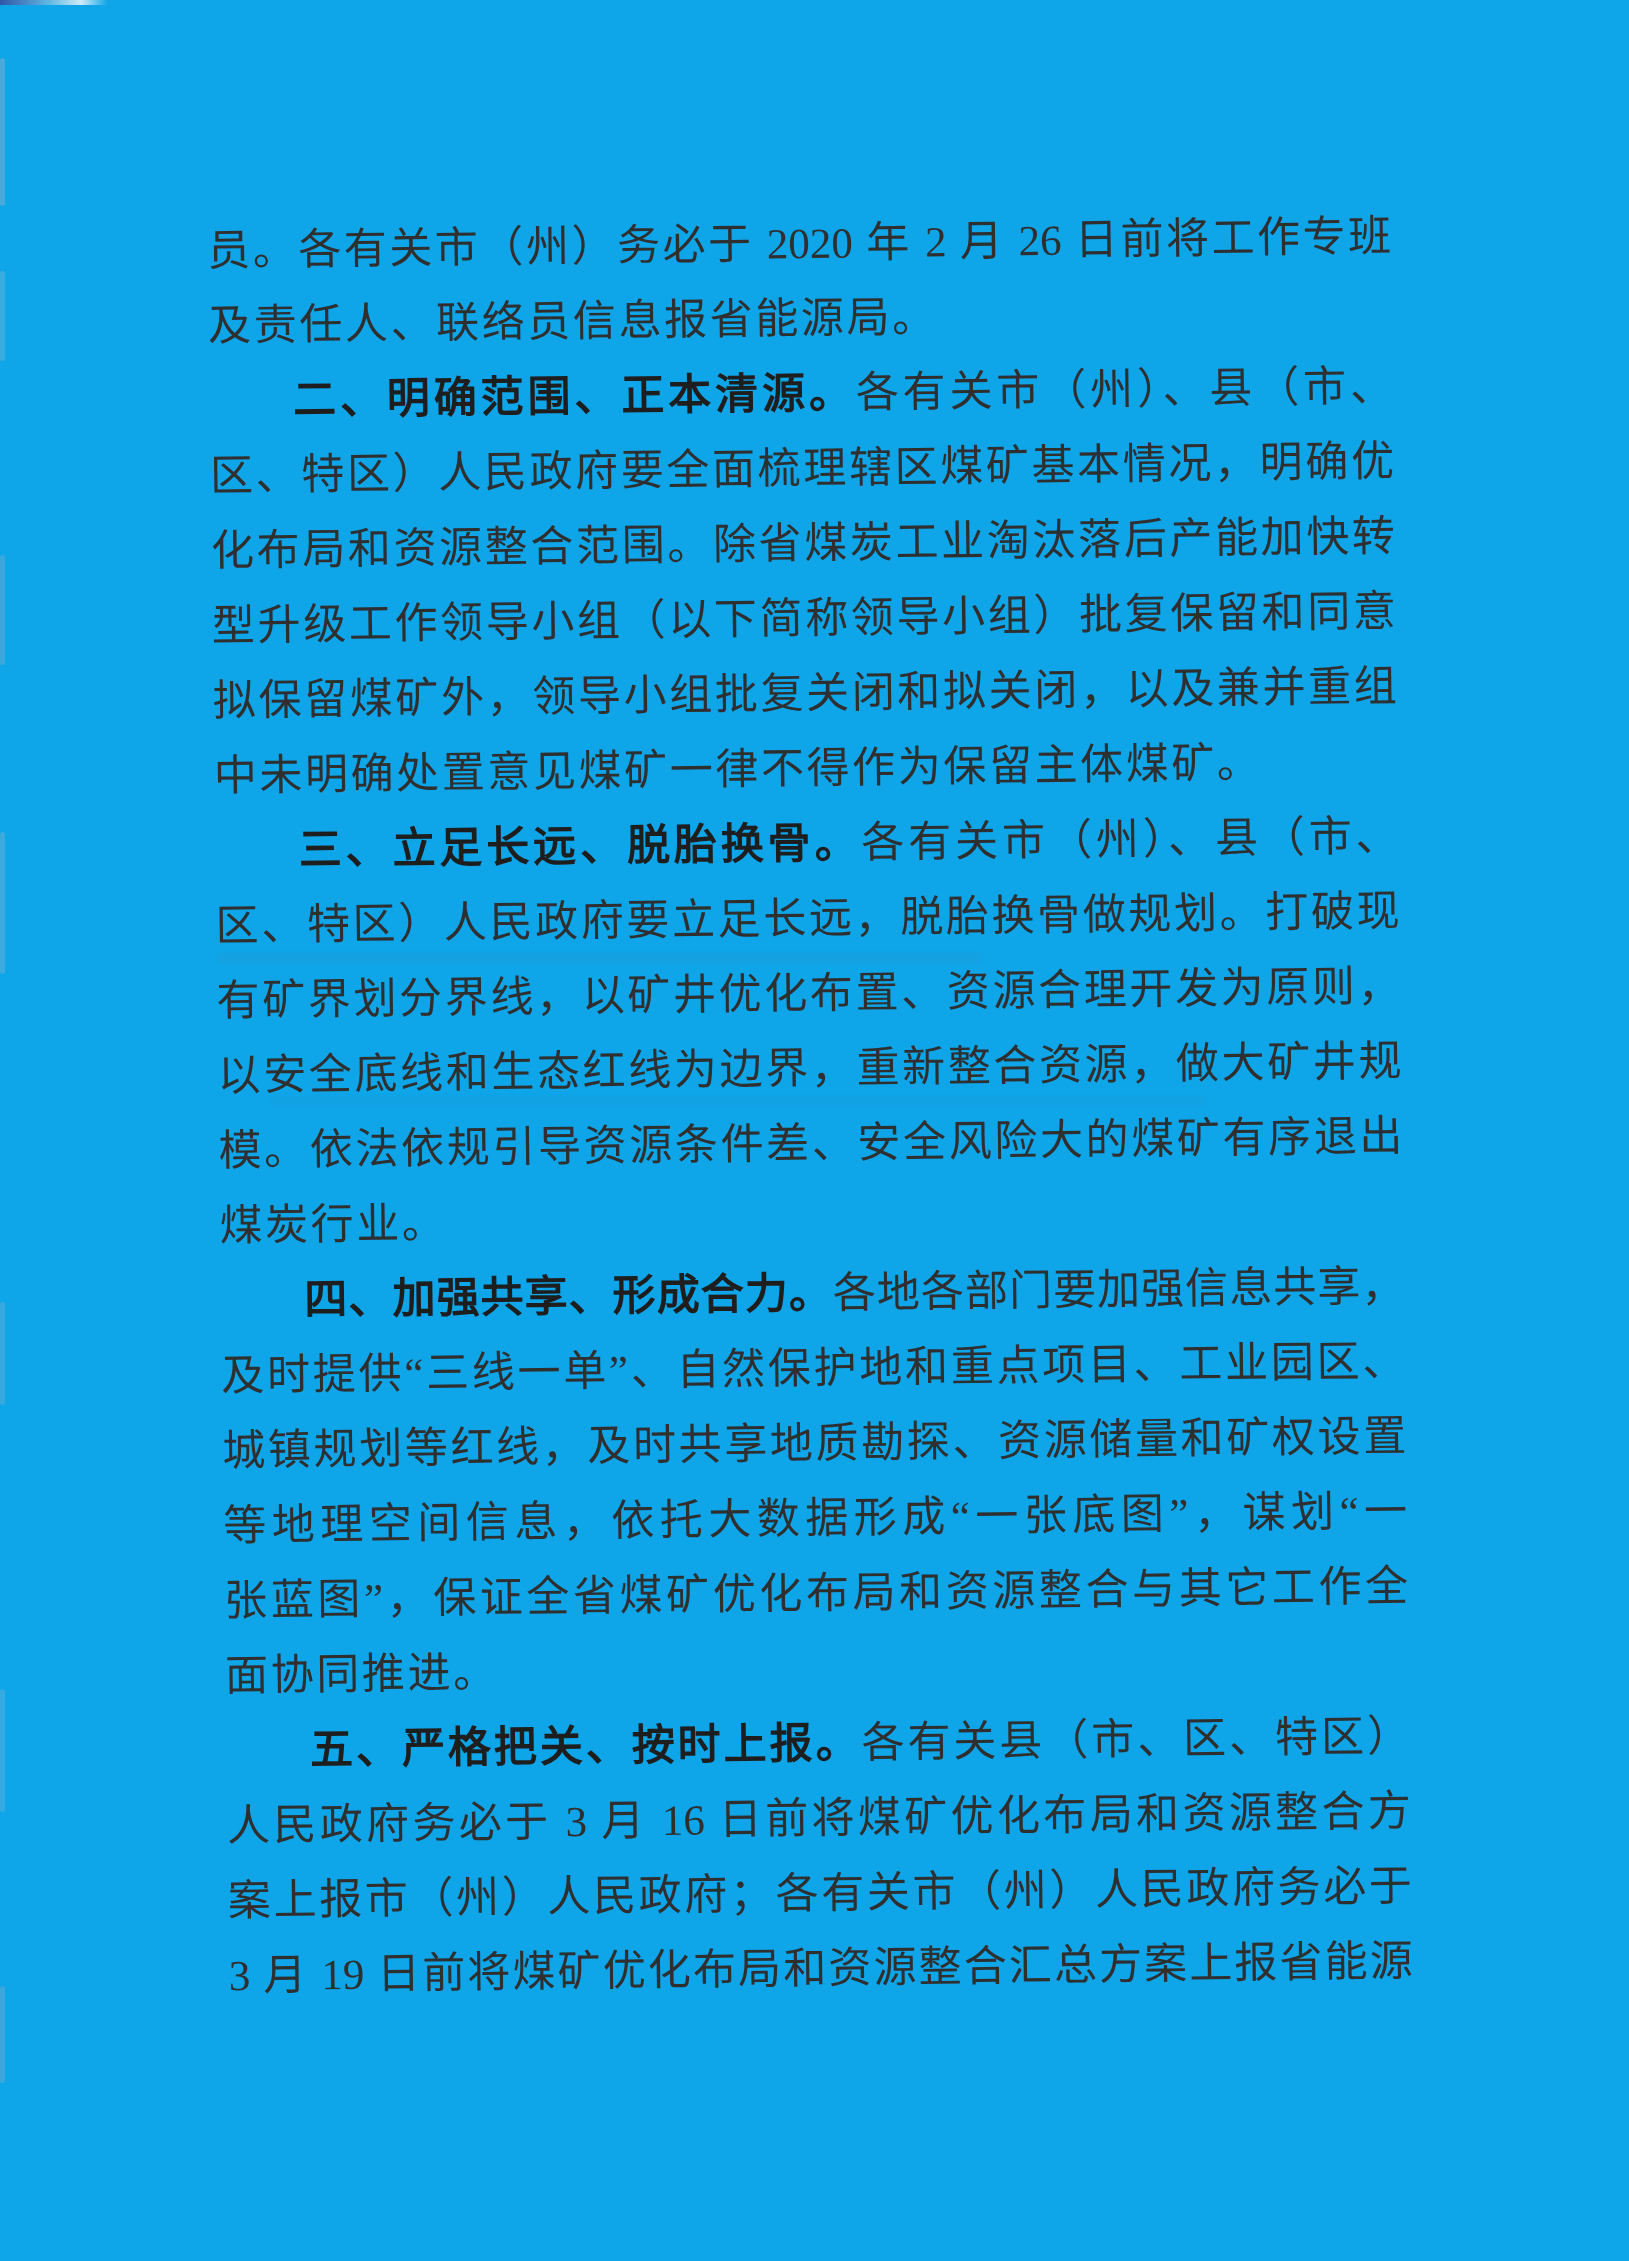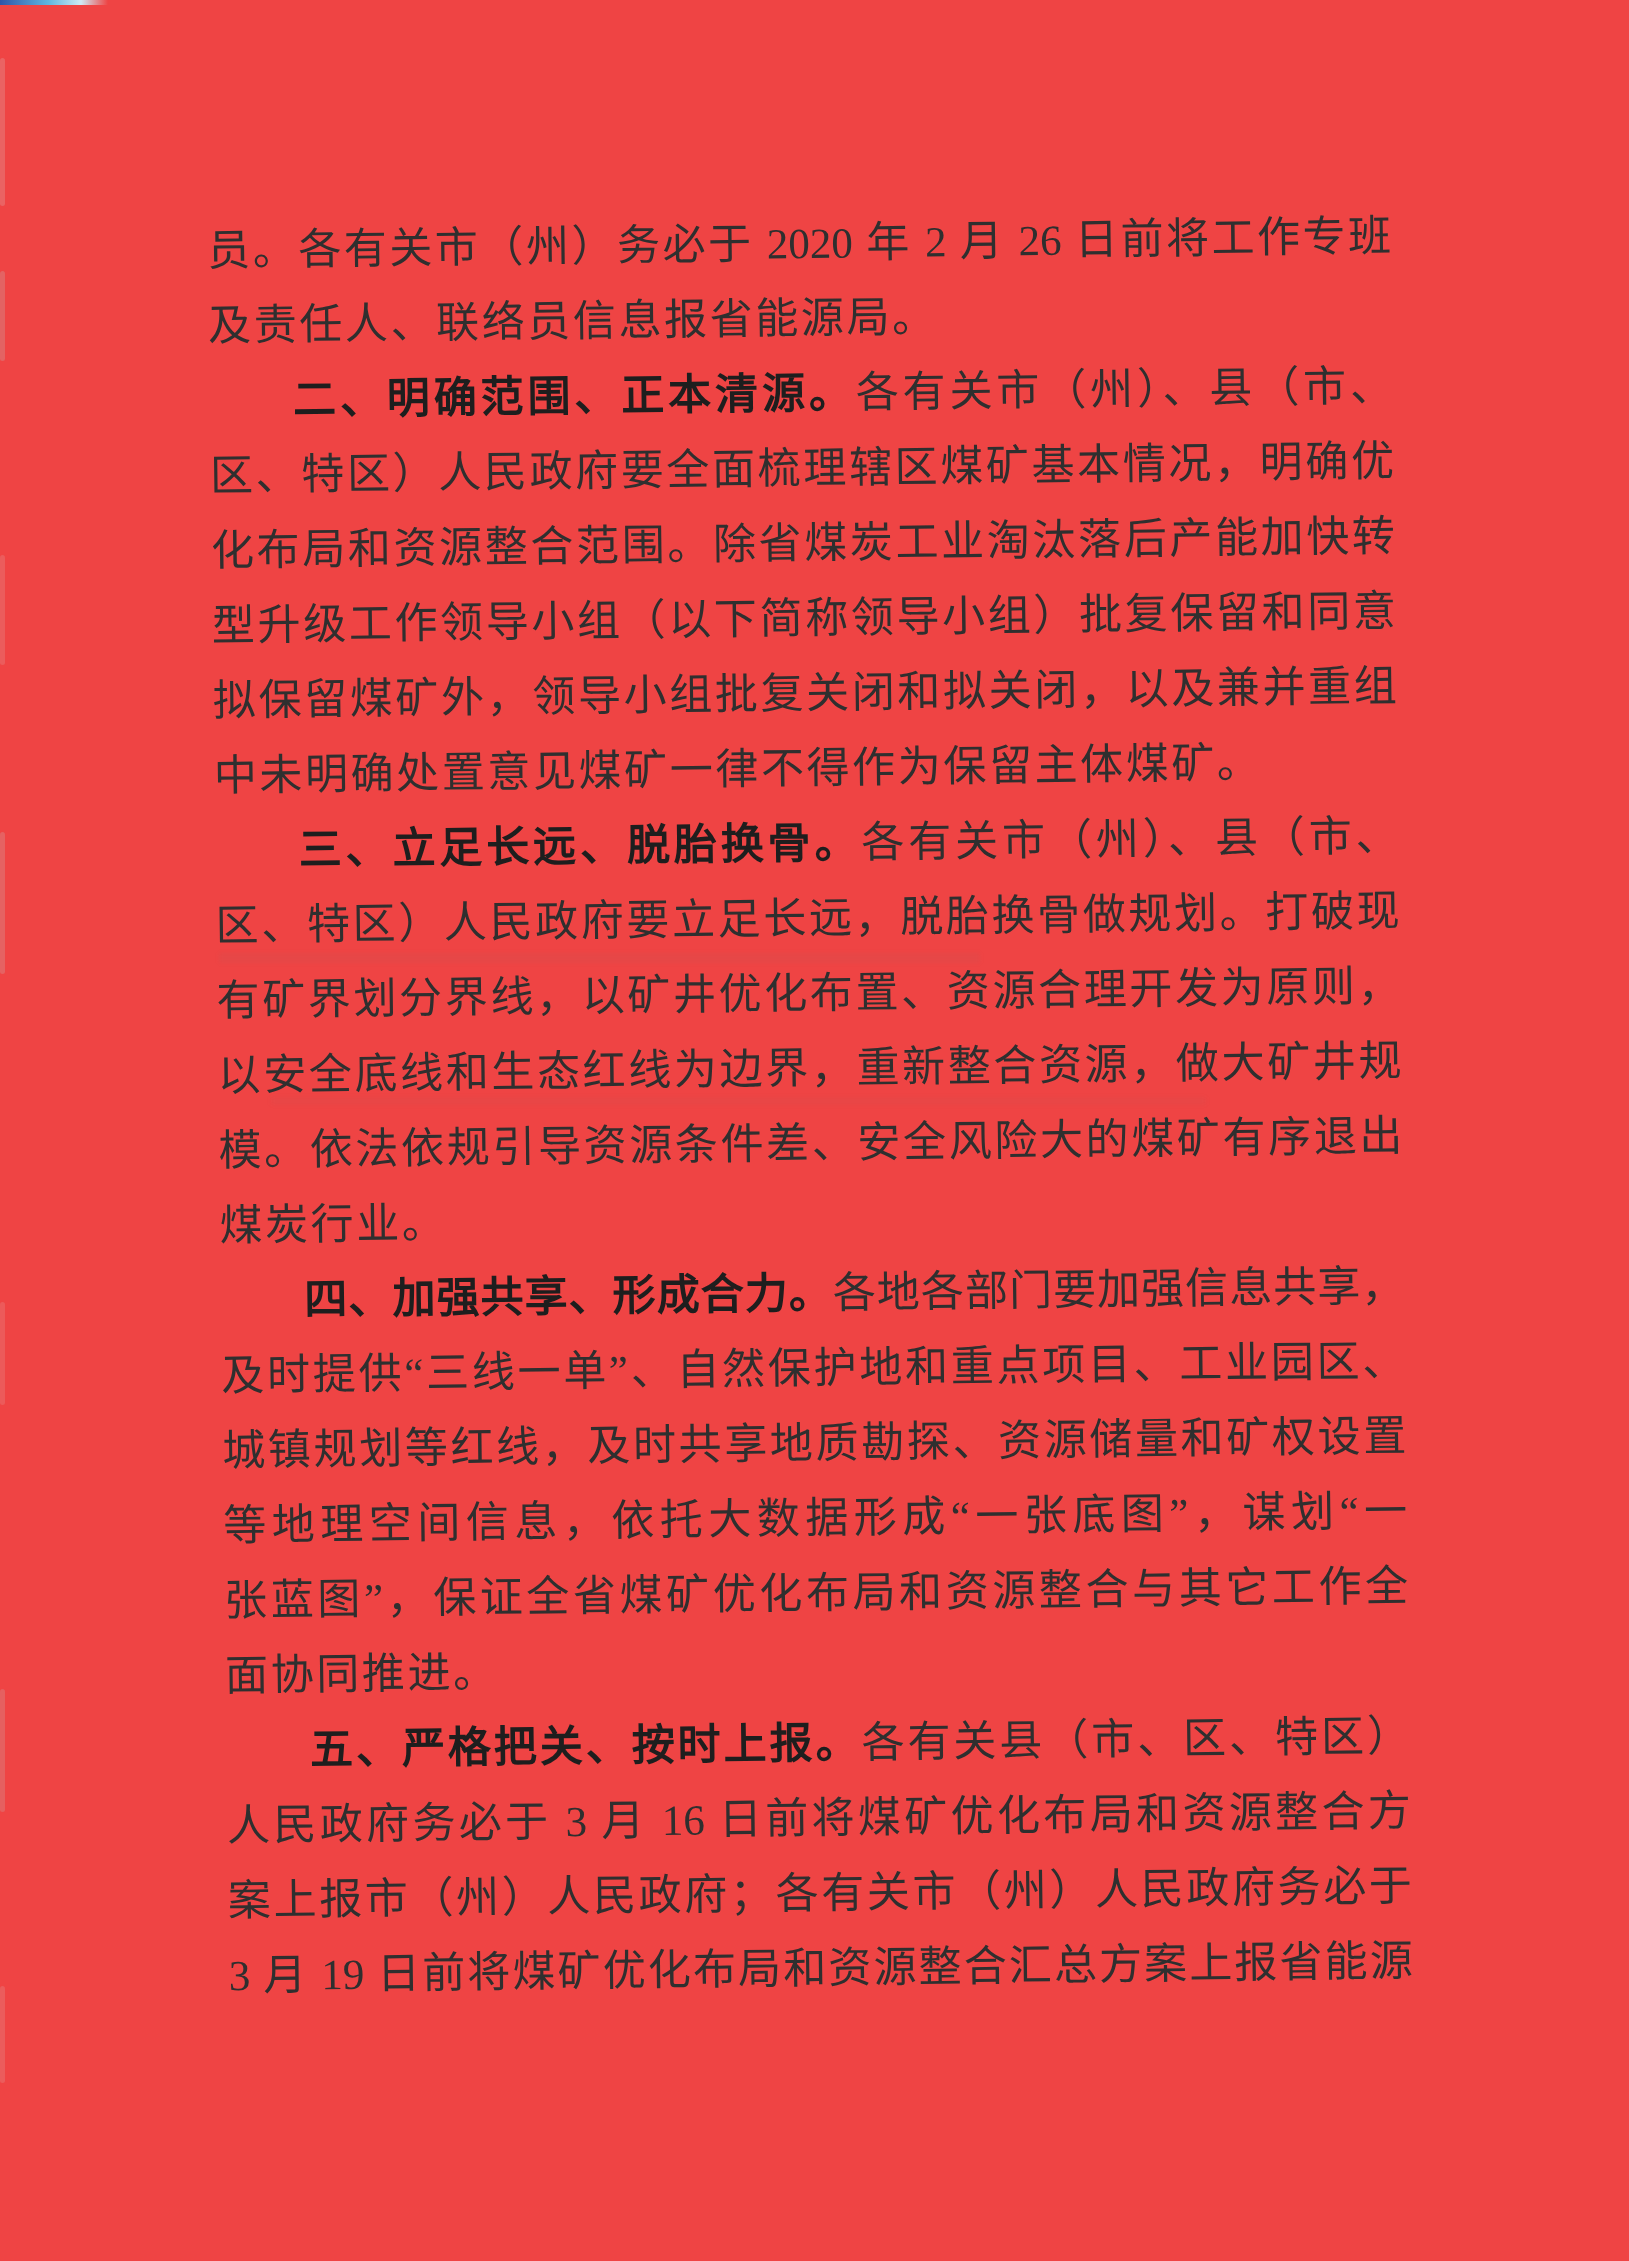--- a/index.html
+++ b/index.html
@@ -75,21 +75,21 @@
   }
   .seg.bold {
     font-family: "Liberation Sans", "DejaVu Sans", sans-serif;
     font-weight: 700;
     color: #1e1e1e;
   }
 </style>
 </head>
 <body>
 
-<div class="page" style="background: #ef4444;">
+<div class="page" style="background: #0ea5e9;">
   <div class="scan-streak" style="background: linear-gradient(90deg, rgb(47, 85, 168) 0%, rgb(95, 183, 224) 45%, rgb(207, 234, 245) 75%, rgba(255, 255, 255, 0) 100%);"></div>
 
   <div class="edge-mark em1"></div>
   <div class="edge-mark em2"></div>
   <div class="edge-mark em3"></div>
   <div class="edge-mark em4"></div>
   <div class="edge-mark em5"></div>
   <div class="edge-mark em6"></div>
   <div class="edge-mark em7"></div>
 

